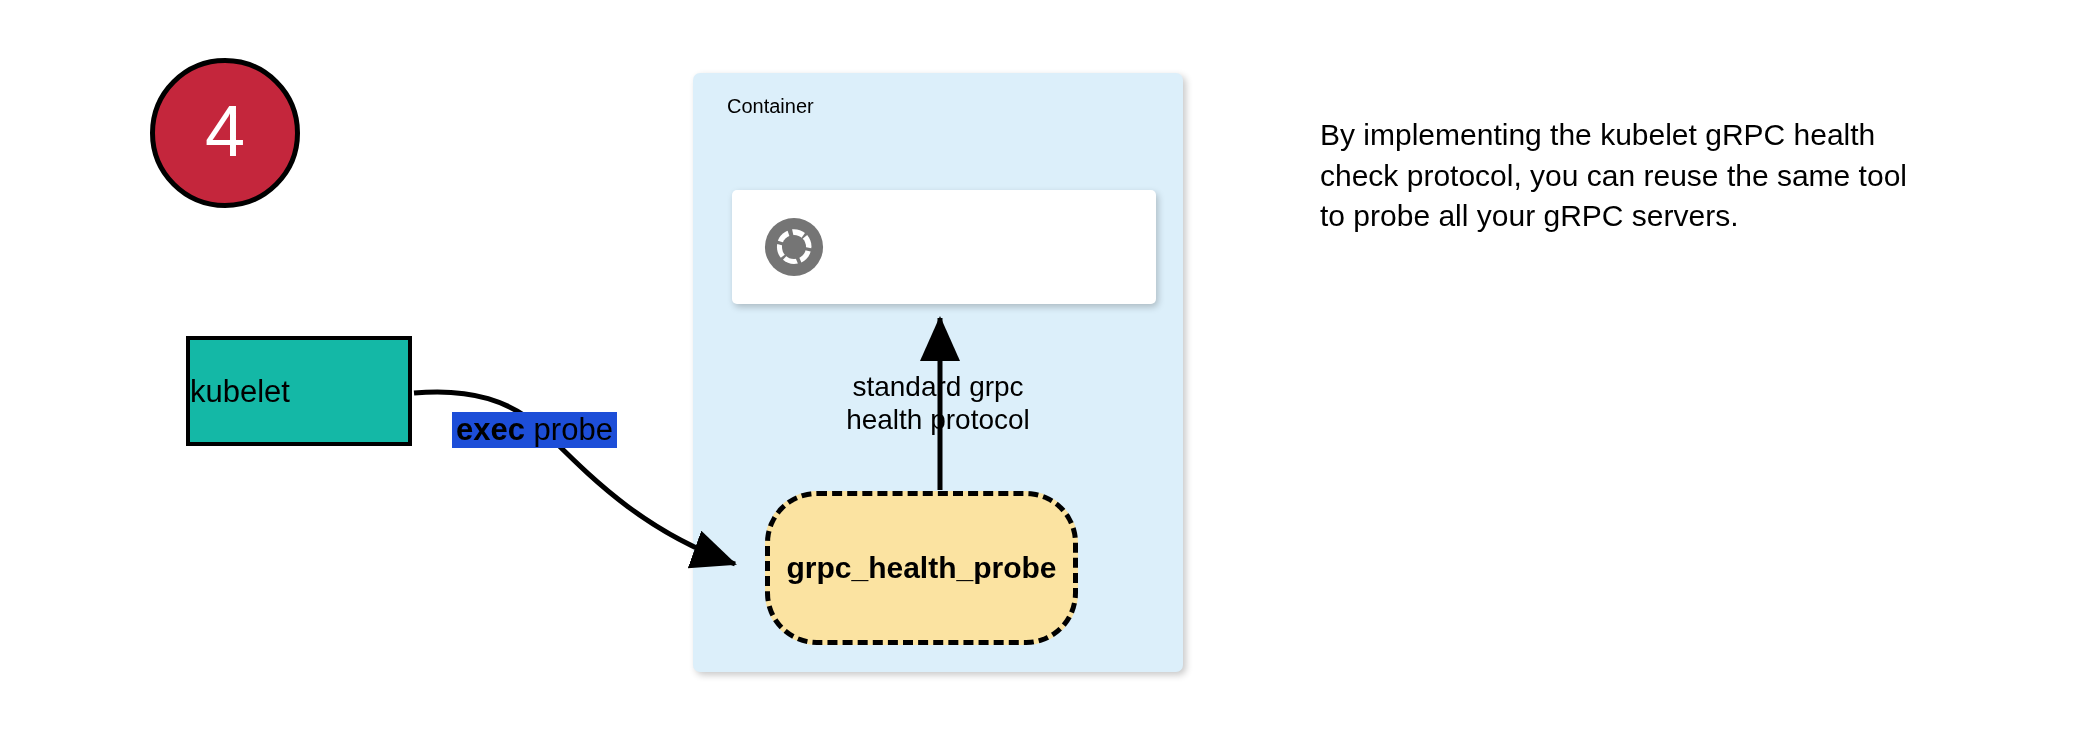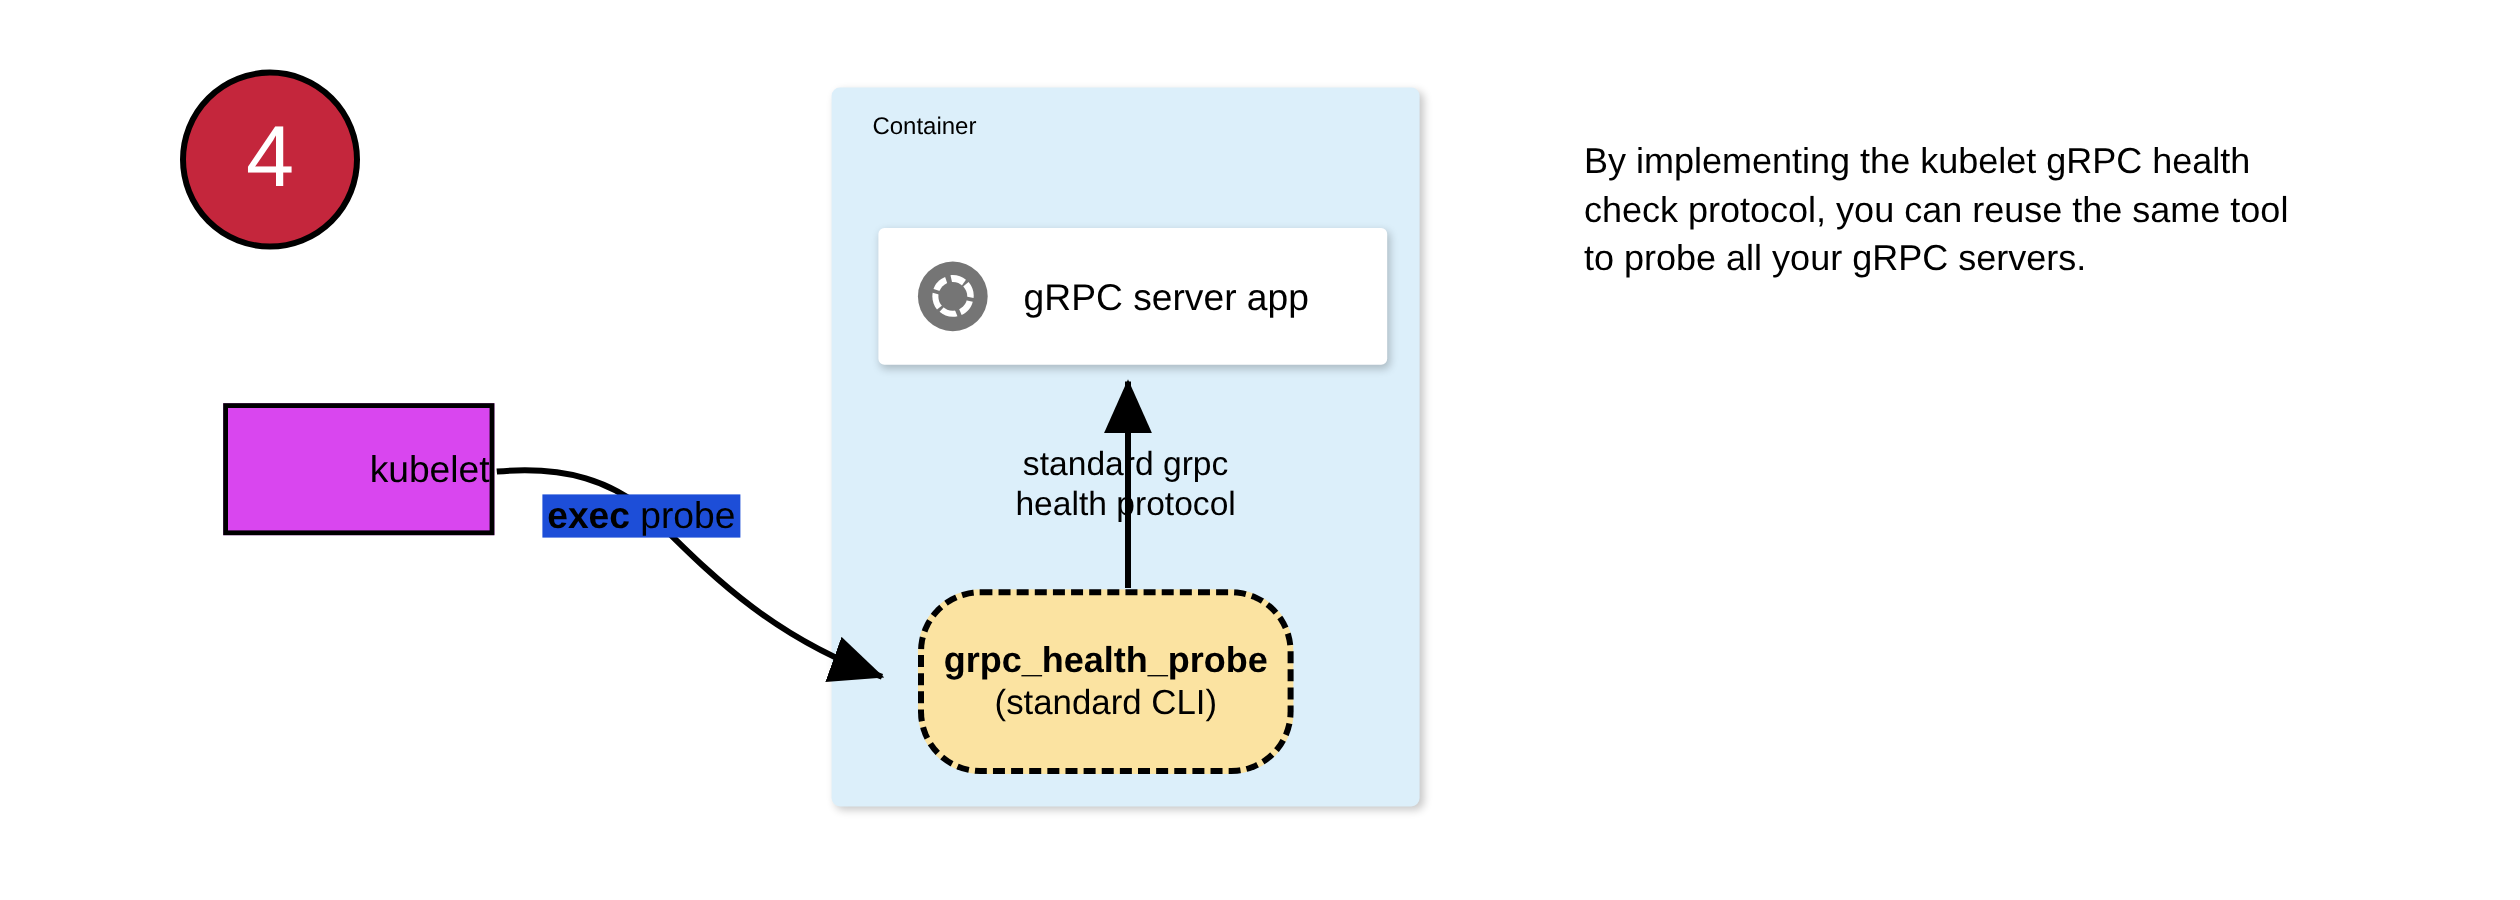--- a/index.html
+++ b/index.html
@@ -22,22 +22,22 @@
     display:flex;align-items:center;justify-content:center;
   }
   #step-badge .num{
     color:#ffffff;font-size:72px;line-height:1;font-weight:400;
     transform:translateY(-2px);
   }
 
   
   #kubelet-box{
     position:absolute;left:186px;top:336px;width:226px;height:110px;
-    background:#d946ef;border:4px solid #000000;box-sizing:border-box;
-    display:flex;align-items:center;justify-content:flex-end;
+    background:#14b8a6;border:4px solid #000000;box-sizing:border-box;
+    display:flex;align-items:center;justify-content:flex-start;
   }
   #kubelet-box .lbl{font-size:31px;line-height:1;}
 
   
   #exec-probe-label{
     position:absolute;left:452px;top:412px;
     font-size:31px;line-height:1.1;white-space:nowrap;
     background:#1d4ed8;padding:1px 4px;
   }
   #exec-probe-label b{font-weight:700;}
@@ -120,31 +120,29 @@
       <g fill="#ffffff">
         <path d="M32 13.6c4.3 0 8.2 1.5 11.3 4L33.9 31.0 30.0 13.8c0.66-0.13 1.33-0.2 2.0-0.2z"></path>
         <path d="M45.6 19.6c2.7 3.1 4.4 7.2 4.4 11.6 0 0.7-0.05 1.4-0.14 2.1L32.9 30.0 45.6 19.6z"></path>
         <path d="M49.2 36.6c-1.3 5.1-4.9 9.3-9.6 11.3L33.3 33.1 49.2 36.6z"></path>
         <path d="M36.0 49.0c-1.3 0.33-2.6 0.5-4.0 0.5-4.4 0-8.4-1.7-11.4-4.4L30.2 34.9 36.0 49.0z"></path>
         <path d="M18.4 43.2c-2.5-3.1-4.0-7.0-4.0-11.2 0-1.1 0.1-2.2 0.3-3.2L31.0 33.3 18.4 43.2z"></path>
         <path d="M15.4 25.6c1.6-4.7 5.3-8.5 10.0-10.3l5.0 15.0L15.4 25.6z"></path>
       </g>
       <circle cx="32" cy="32" r="12.4" fill="#757575"></circle>
     </svg>
-    <span class="lbl">gRPC server app</span>
   </div>
 
   <div id="protocol-label">
     <span class="ln">standard grpc</span><br>
     <span class="ln">health protocol</span>
   </div>
 
   <div id="health-probe-pill">
     <span class="l1">grpc_health_probe</span>
-    <span class="l2">(standard CLI)</span>
   </div>
 
   <div id="kubelet-box">
     <span class="lbl">kubelet</span>
   </div>
 
   <svg id="arrow-layer" viewBox="0 0 2100 750" aria-hidden="true">
     <defs>
       <marker id="ah" markerWidth="11" markerHeight="11" refX="8.6" refY="4" orient="auto" markerUnits="strokeWidth">
         <path d="M0,0 L9,4 L0,8 z" fill="#000000"></path>

